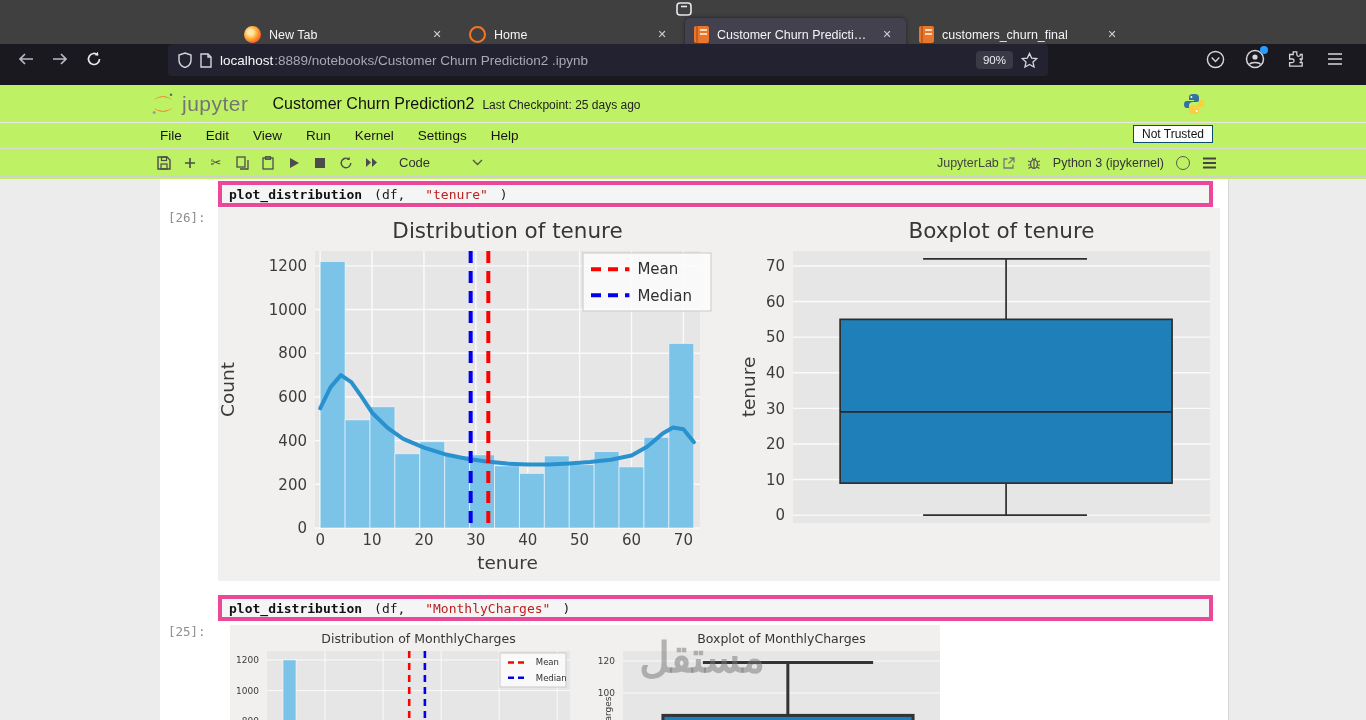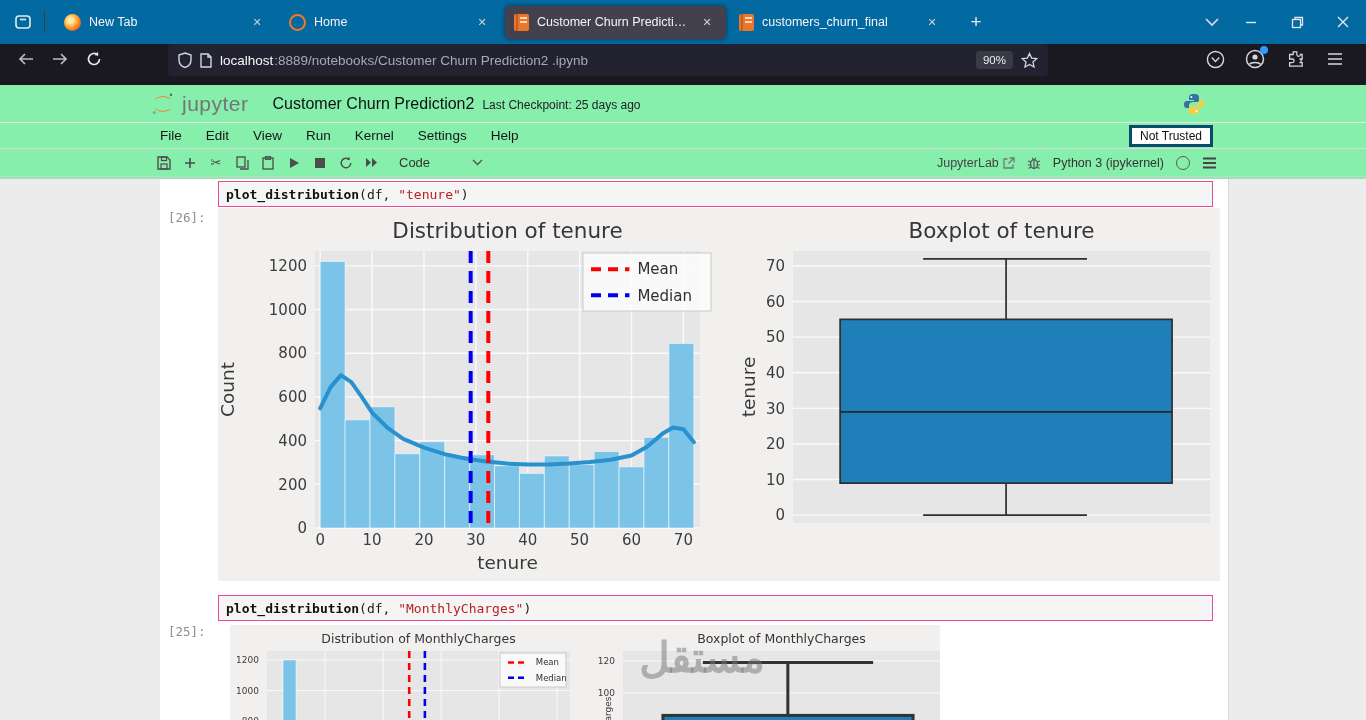--- a/index.html
+++ b/index.html
@@ -3,21 +3,21 @@
 <meta charset="utf-8">
 <style>
   * { margin:0; padding:0; box-sizing:border-box; }
   html,body { background:#000; }
   #stage {
     position:relative; width:1366px; height:720px; overflow:hidden;
     font-family:"Liberation Sans", sans-serif; background:#ececec;
   }
   
   #tabbar { position:absolute; left:0; top:0; width:1366px; height:44px;
-    background:#0369a1; display:flex; align-items:center; }
+    background:#404040; display:flex; align-items:center;flex-direction:column; }
   .fxview { width:34px; height:32px; margin:0 4px 0 6px; display:flex; align-items:center;
     justify-content:center; border-radius:4px; color:#e8e8ed; }
   .tabsep { width:1px; height:22px; background:#3c3b45; margin-right:8px; }
   .tab { width:221px; height:33px; margin:0 2px; display:flex; align-items:center; gap:8px;
     padding:0 9px; border-radius:5px; color:#f4f4f8; font-size:12.5px; }
   .tab.active { background:#42414d; box-shadow:0 0 4px rgba(0,0,0,.5); }
   .tab .t-title { flex:1; white-space:nowrap; overflow:hidden; text-overflow:ellipsis; }
   .tab .t-close { color:#cfcfd8; font-size:11px; width:20px; height:20px; border-radius:3px;
     display:flex; align-items:center; justify-content:center; flex:0 0 auto;}
   .ficon { width:17px; height:17px; flex:0 0 auto; border-radius:50%; }
@@ -42,49 +42,49 @@
     display:flex; align-items:center; padding:0 10px; gap:8px; }
   #urlbar .u-host { color:#f7f7fb; font-size:13.5px; }
   #urlbar .u-rest { color:#a9a9b4; font-size:13.5px; white-space:nowrap; }
   #urlbar .sp { flex:1; }
   .zoom-badge { background:#3a3946; color:#ececf2; font-size:11.5px; padding:3px 7px; border-radius:4px; }
   .right-icons { margin-left:auto; display:flex; align-items:center; gap:10px; padding-right:6px; }
   .ri { width:30px; height:30px; display:flex; align-items:center; justify-content:center; color:#d5d5dc; position:relative; }
   .ri .notif { position:absolute; right:2px; top:2px; width:8px; height:8px; border-radius:50%; background:#2b9cff; }
 
   
-  #page { position:absolute; left:0; top:85px; width:1366px; height:635px; background:#86efac; }
+  #page { position:absolute; left:0; top:85px; width:1366px; height:635px; background:#bef264; }
   #jheader { position:relative; height:38px; border-bottom:1px solid #e7e7e7; display:flex; align-items:center;
     padding-left:150px; }
   #jlogo { display:flex; align-items:center; gap:6px; margin-right:24px; }
   #jlogo .wordmark { font-size:21px; color:#757575; letter-spacing:.5px; }
   #jtitle { font-size:16px; color:#111; }
   #jcheckpoint { font-size:12px; color:#222; margin-left:8px; padding-top:3px; }
   #pylogo { position:absolute; right:160px; top:7px; }
   #jmenu { position:relative; height:26px; border-bottom:1px solid #dadada; display:flex; align-items:center;
     gap:24px; padding-left:160px; font-size:13.5px; color:#161616; }
   .menu-item { cursor:default; }
   #not-trusted { position:absolute; right:153px; top:2px; font-size:12px; color:#111;
-    border:3px solid #0c4a6e; padding:1px 8px; background:#fff; }
+    border:1px solid #0c4a6e; padding:1px 8px; background:#fff; }
   #jtoolbar { position:relative; height:28px; border-bottom:1px solid #cfcfcf; display:flex; align-items:center;
     padding-left:151px; color:#4c4c4c; }
   .tb { width:26px; height:22px; display:flex; align-items:center; justify-content:center; font-size:13px; }
   .tb + .tb { margin-left:0px; }
   #celltype { margin-left:14px; font-size:13px; color:#333; display:flex; align-items:center; gap:42px; }
   #tb-right { position:absolute; right:149px; display:flex; align-items:center; gap:12px; font-size:12.5px; color:#333; }
   #tb-right .jlab { color:#444; display:flex; align-items:center; gap:4px; }
   .kernel-circle { width:14px; height:14px; border:1.6px solid #5a5a5a; border-radius:50%; }
 
   #content { position:absolute; left:0; top:94px; width:1366px; height:541px; background:#ececec; }
   #nbcontainer { position:absolute; left:160px; top:0; width:1069px; height:541px; background:#fff;
     border-right:1px solid #d8d8d8; }
   .prompt { position:absolute; font-family:"DejaVu Sans Mono", monospace; font-size:12.5px; color:#8f8f8f;margin-top:24px; }
   .codebox { position:absolute; left:58px; width:995px; height:26px; background:#f5f5f5;
-    border:1px solid #ec4899; display:flex; align-items:center; padding-left:7px;
-    font-family:"DejaVu Sans Mono", monospace; font-size:13px; color:#1a1a1a; }
+    border:4px solid #ec4899; display:flex; align-items:center; padding-left:7px;
+    font-family:"DejaVu Sans Mono", monospace; font-size:13px; color:#1a1a1a;gap:12px; }
   .codebox .fn { font-weight:bold; color:#111; }
   .codebox .str { color:#ba2121; }
   #fig1 { position:absolute; left:58px; top:29px; width:1002px; height:373px; background:#f2f0ef; }
   #fig2 { position:absolute; left:70px; top:446px; width:710px; height:95px; background:#f2f0ef; overflow:hidden; }
   #watermark { position:absolute; left:425px; top:458px; width:180px; text-align:right; z-index:5; pointer-events:none; }
   #watermark .wm-ar { font-size:42px; font-weight:bold; color:rgba(120,120,120,.52); line-height:1.0; }
   #watermark .wm-en { font-size:26px; font-weight:bold; color:rgba(150,150,150,.42); letter-spacing:1px; margin-top:-4px; }
   svg text { font-family:"DejaVu Sans", sans-serif; }
 </style>
 </head>

